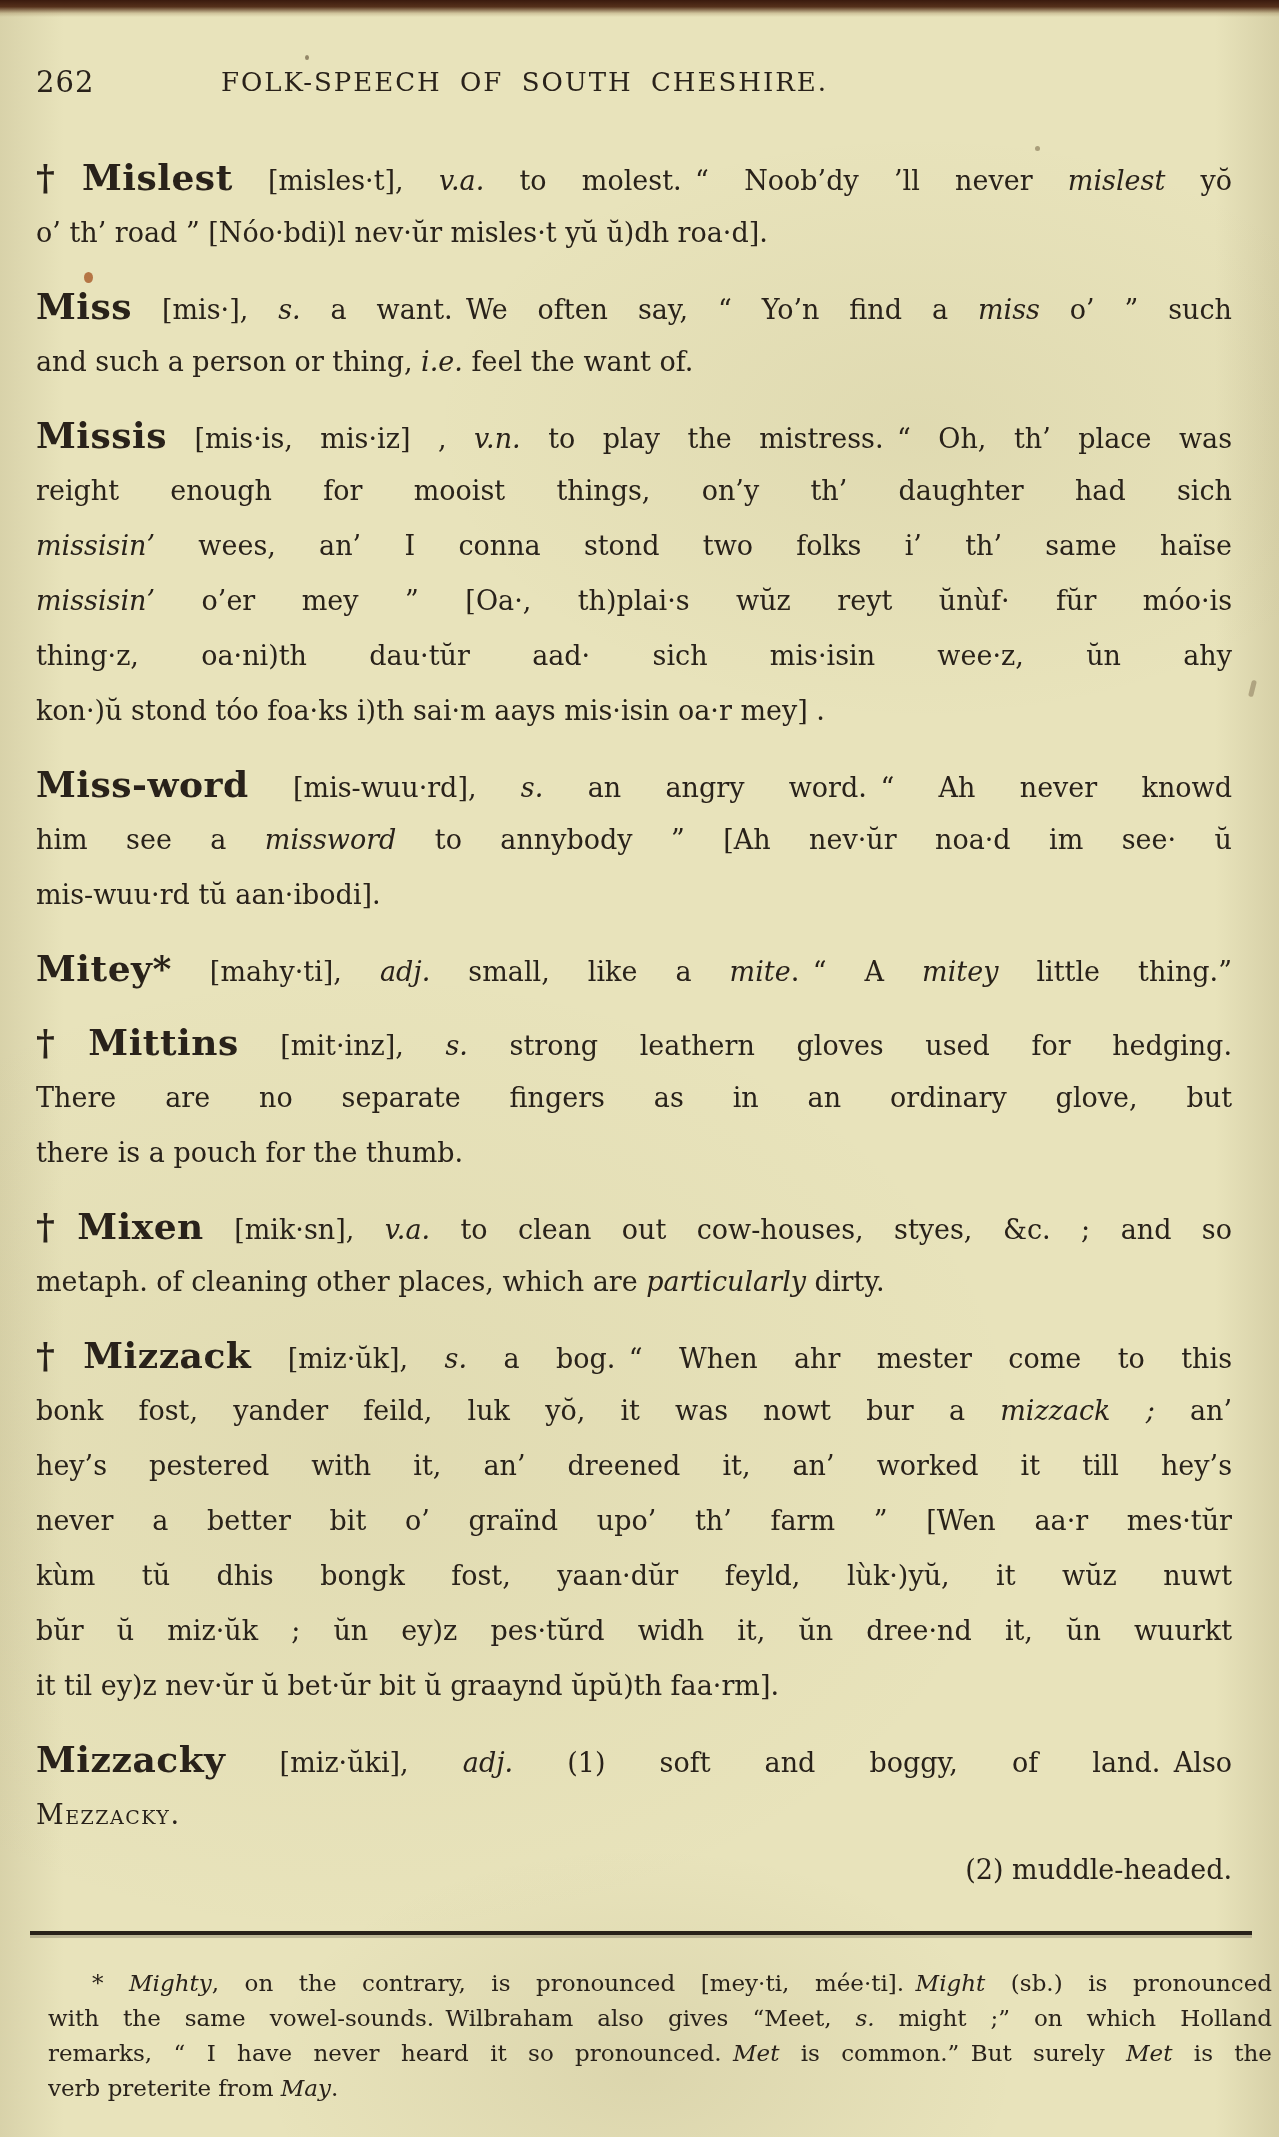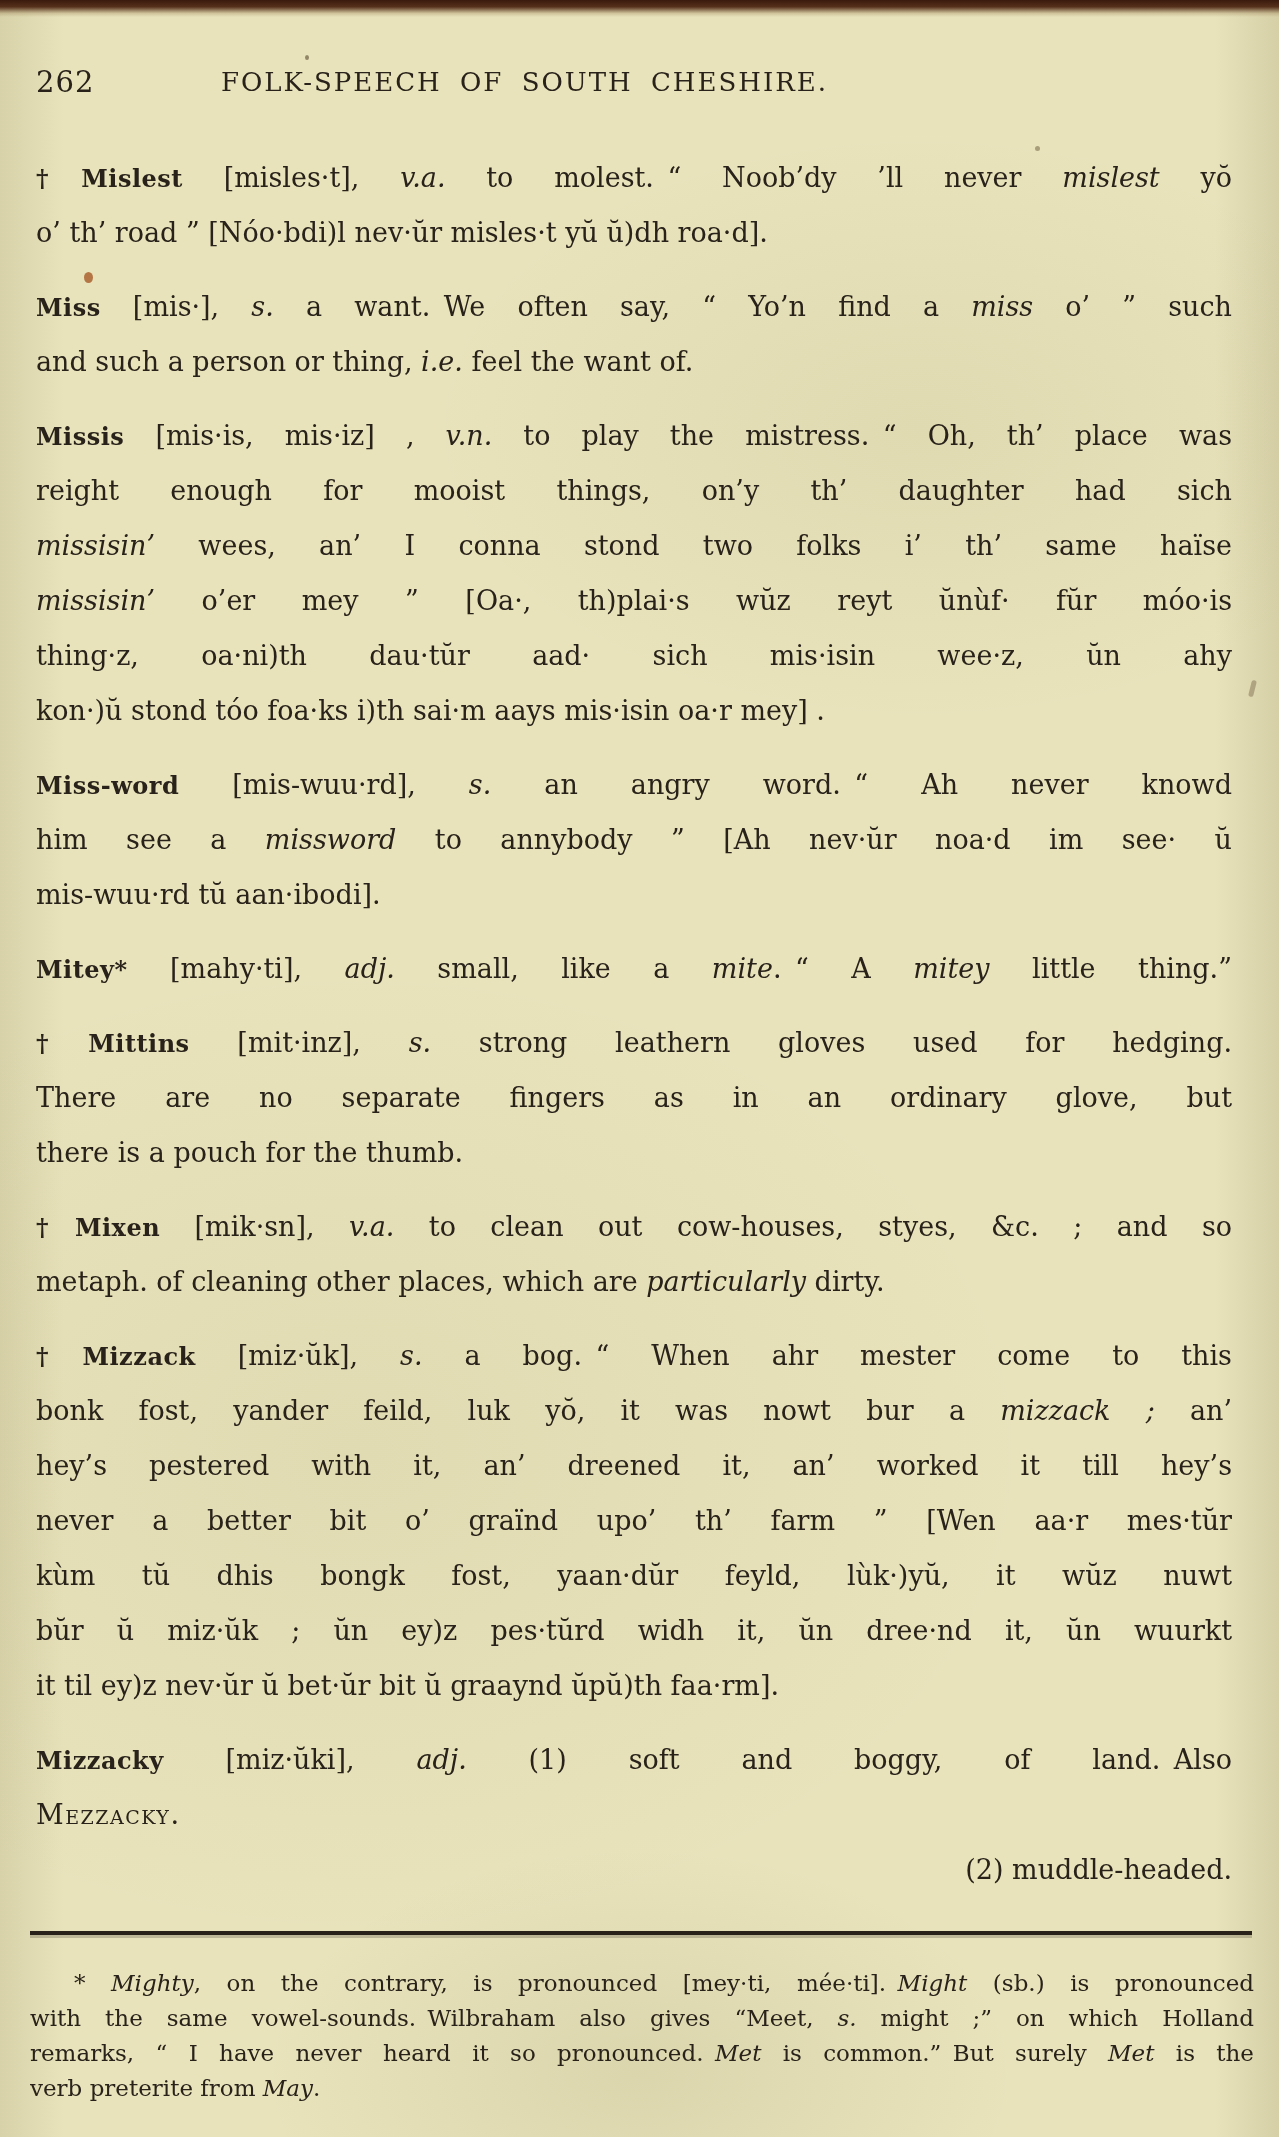--- a/index.html
+++ b/index.html
@@ -23,28 +23,28 @@
   }
   .header { position:absolute; top:64px; left:0; right:0; height:36px; }
   .pagenum { position:absolute; left:36px; top:1px; font-size:29px; letter-spacing:1px; }
   .title  { position:absolute; left:221px; top:3px; font-size:26px; letter-spacing:2px; word-spacing:8px; }
   .entries { position:absolute; top:150px; left:36px; width:1196px; }
   .entry + .entry { margin-top:19px; }
   .line { font-size:27px; line-height:55px; height:55px; overflow:hidden; white-space:normal; }
   .line.ind1 { }
   .line.ind2 { margin-left:112px;text-align:right; }
   .fill { text-align:justify; text-align-last:justify; }
-  .b { font-weight:bold; font-size:24px; letter-spacing:0.5px; }
+  .b { font-weight:bold; font-size:36px; letter-spacing:0.5px; }
   .i { font-style:italic; }
   .sc { font-variant:small-caps; letter-spacing:1.5px; }
   .rule {
     position:absolute; top:1931px; left:30px; width:1222px; height:4px;
     background: var(--rule,#29221a); box-shadow:0 3px 0 rgba(41,34,26,0.22);
   }
-  .footnote { position:absolute; top:1966px; left:30px; width:1224px; }
+  .footnote { position:absolute; top:1966px; left:48px; width:1224px; }
   .fline { font-size:23px; line-height:35px; height:35px; overflow:hidden; }
   .fline.first { padding-left:44px; }
   .speck { position:absolute; pointer-events:none; }
   .speck1 { left:84px; top:272px; width:9px; height:11px; background:var(--speck,#a85a28); border-radius:50%; opacity:.8; }
   .speck2 { left:1250px; top:680px; width:5px; height:17px; background:#77654a; border-radius:3px; opacity:.45; transform:rotate(14deg); }
   .speck3 { left:305px; top:55px; width:4px; height:5px; background:#5a4a30; border-radius:50%; opacity:.6; }
   .speck4 { left:1035px; top:146px; width:5px; height:5px; background:#6a5a3a; border-radius:50%; opacity:.5; }
 </style>
 </head>
 <body>

